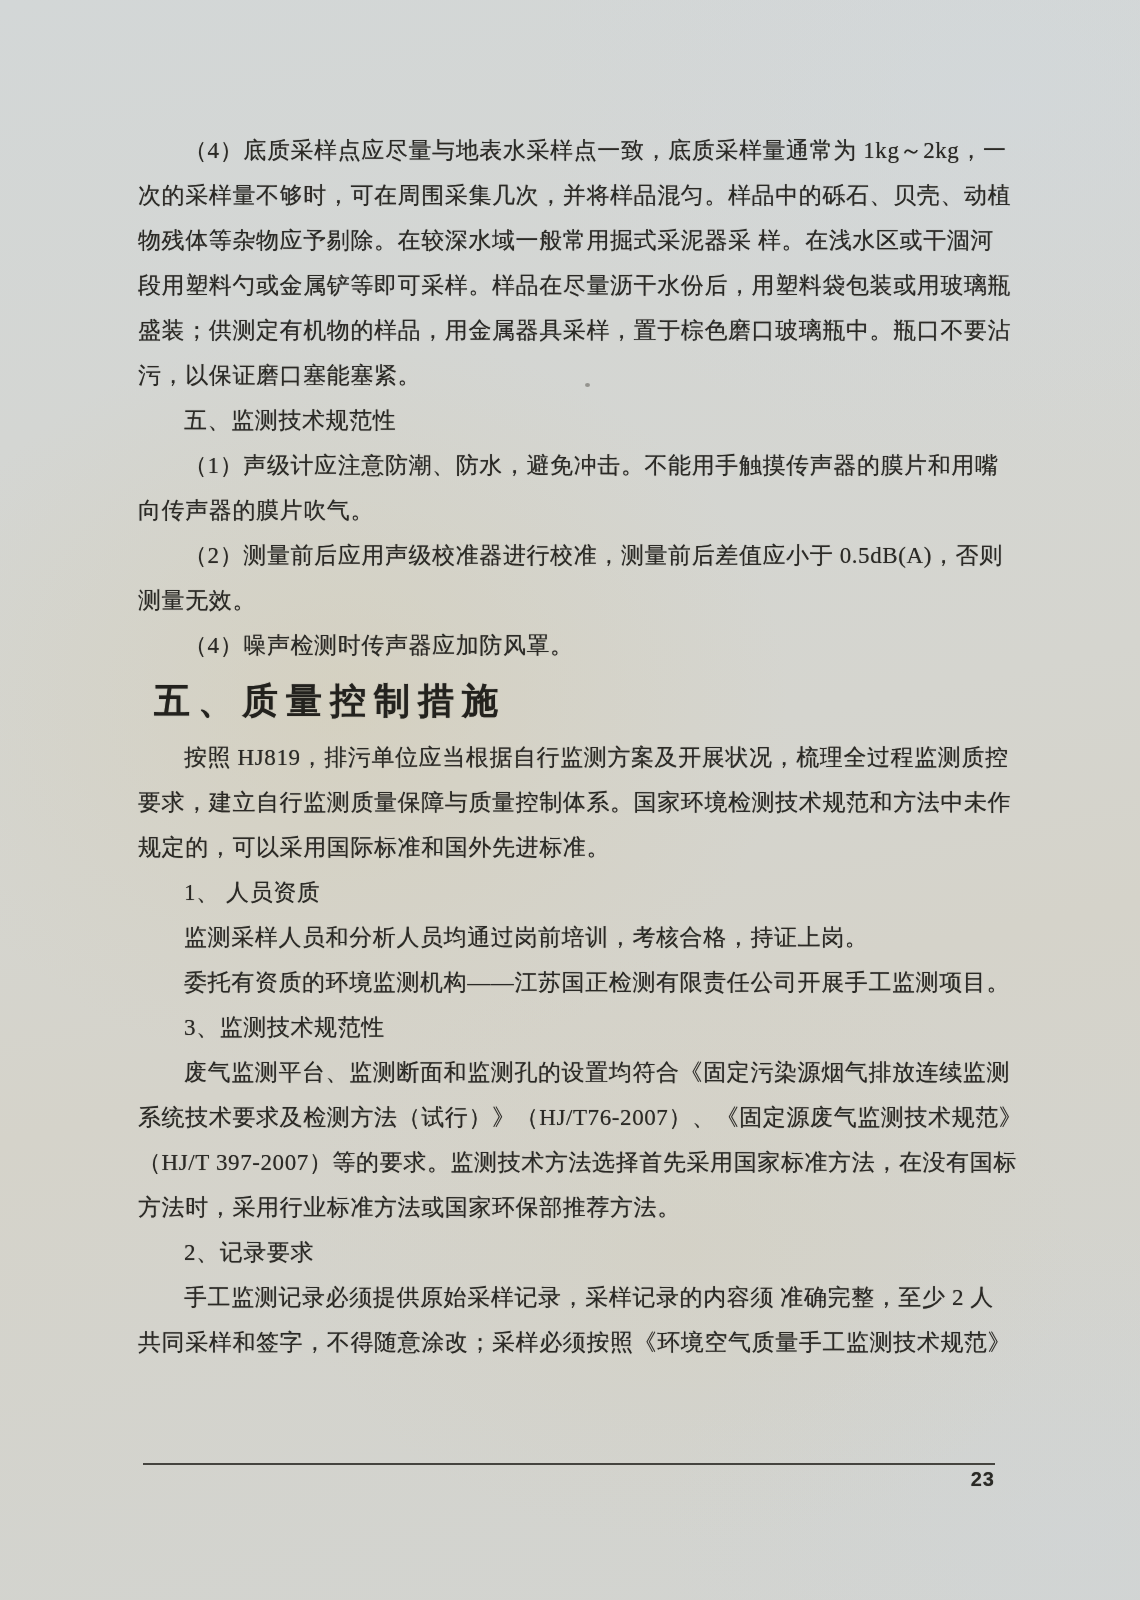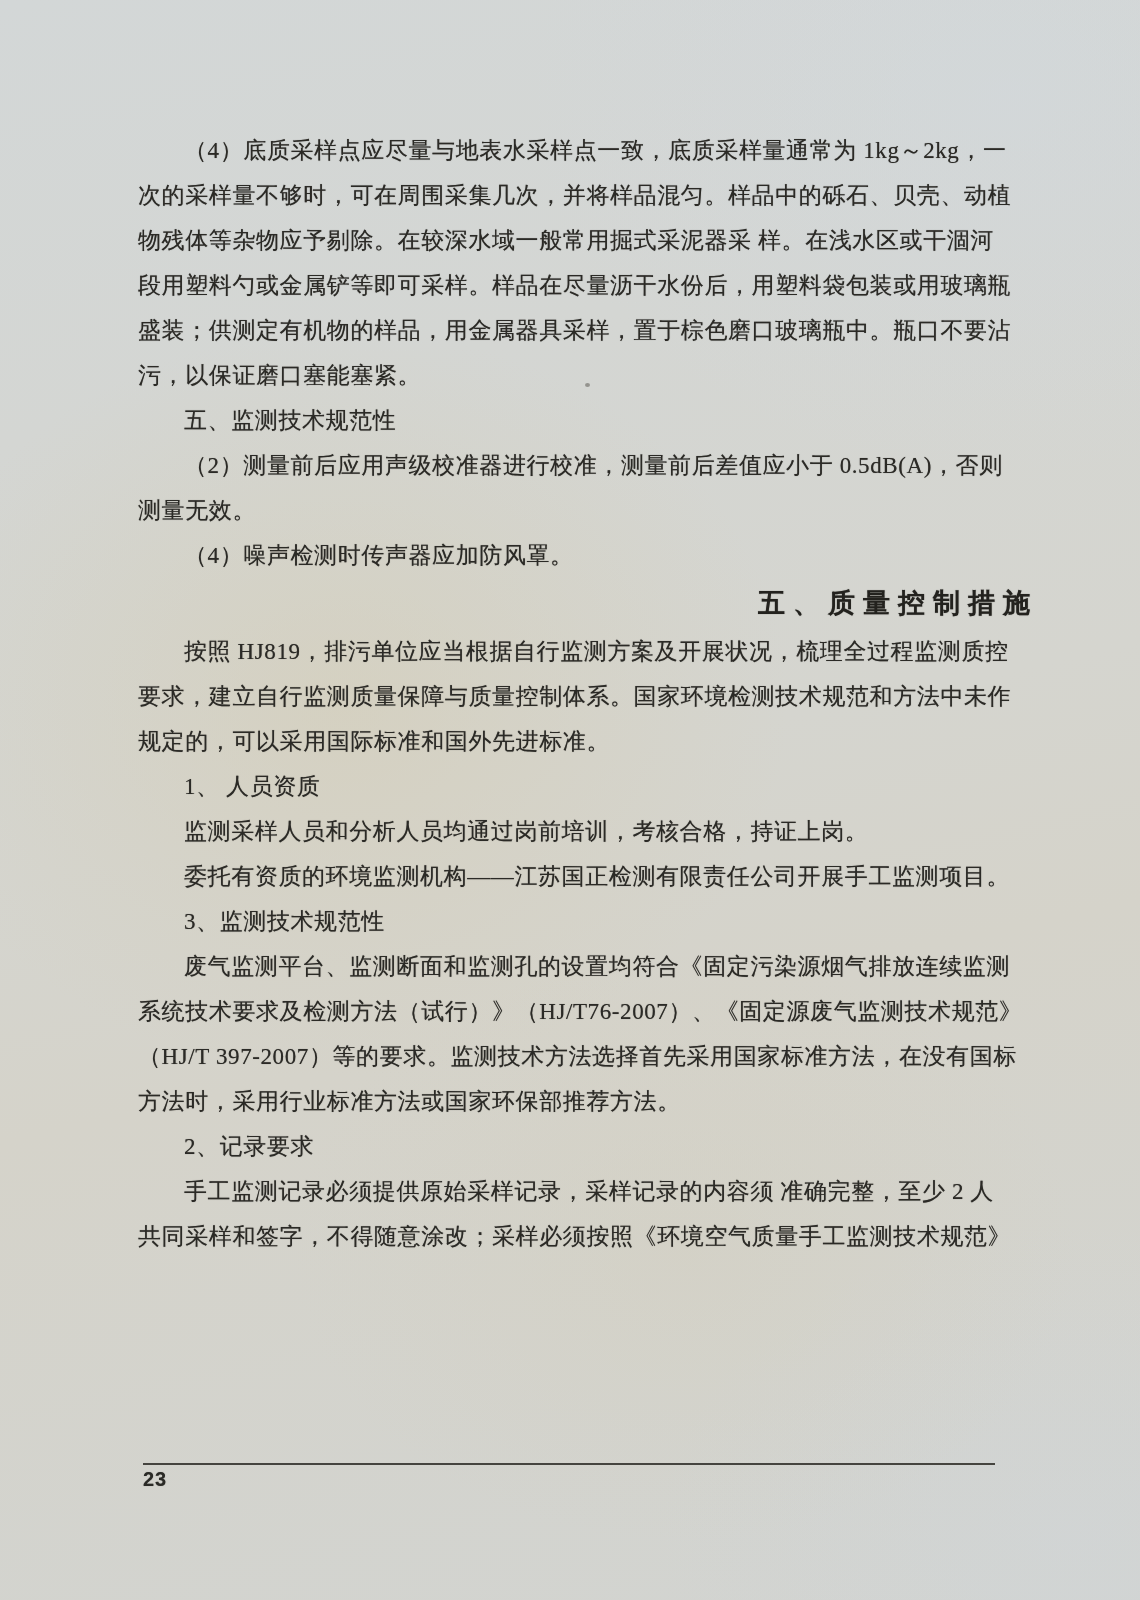--- a/index.html
+++ b/index.html
@@ -31,42 +31,41 @@
   .doc p {
     margin: 0;
     font-size: 23px;
     line-height: 45px;
     letter-spacing: 0.6px;
     text-indent: 2em;
     white-space: pre-wrap;
     text-shadow: 0 0 0.8px rgba(38,37,33,.6);
   }
   .doc h2.section-heading {
-    margin: 0;
-    font-size: 27px;
+    margin: 8px;
+    font-size: 36px;
     line-height: 51px;
     font-weight: bold;
     letter-spacing: 8px;
     text-indent: 8px;
     color: #23221e;
     text-shadow: 0 0 1px rgba(30,29,25,.55);
     white-space: pre-wrap;
-    text-align: right;
   }
   .footer {
     position: absolute;
     left: 143px; top: 1463px; width: 852px;
   }
   .footer-rule {
     border-top: 2px solid #45443f;
     height: 0;
   }
   .page-number {
     margin-top: 3px;
-    text-align: left;
+    text-align: right;
     font-family: "Liberation Sans", sans-serif;
     font-weight: 600;
     font-size: 20px;
     letter-spacing: 1px;
     color: #2a2a26;
     text-shadow: 0 0 0.8px rgba(38,37,33,.5);
   }
   .speck {
     position: absolute;
     left: 585px; top: 383px;
@@ -81,20 +80,22 @@
 <div class="paper">
   <div class="scan-layer">
     <main class="doc">
       <p>（4）底质采样点应尽量与地表水采样点一致，底质采样量通常为 1kg～2kg，一
 次的采样量不够时，可在周围采集几次，并将样品混匀。样品中的砾石、贝壳、动植
 物残体等杂物应予剔除。在较深水域一般常用掘式采泥器采 样。在浅水区或干涸河
 段用塑料勺或金属铲等即可采样。样品在尽量沥干水份后，用塑料袋包装或用玻璃瓶
 盛装；供测定有机物的样品，用金属器具采样，置于棕色磨口玻璃瓶中。瓶口不要沾
 污，以保证磨口塞能塞紧。</p>
       <p>五、监测技术规范性</p>
+      <p>（1）声级计应注意防潮、防水，避免冲击。不能用手触摸传声器的膜片和用嘴
+向传声器的膜片吹气。</p>
       <p>（2）测量前后应用声级校准器进行校准，测量前后差值应小于 0.5dB(A)，否则
 测量无效。</p>
       <p>（4）噪声检测时传声器应加防风罩。</p>
       <h2 class="section-heading">五、质量控制措施</h2>
       <p>按照 HJ819，排污单位应当根据自行监测方案及开展状况，梳理全过程监测质控
 要求，建立自行监测质量保障与质量控制体系。国家环境检测技术规范和方法中未作
 规定的，可以采用国际标准和国外先进标准。</p>
       <p>1、 人员资质</p>
       <p>监测采样人员和分析人员均通过岗前培训，考核合格，持证上岗。</p>
       <p>委托有资质的环境监测机构——江苏国正检测有限责任公司开展手工监测项目。</p>

